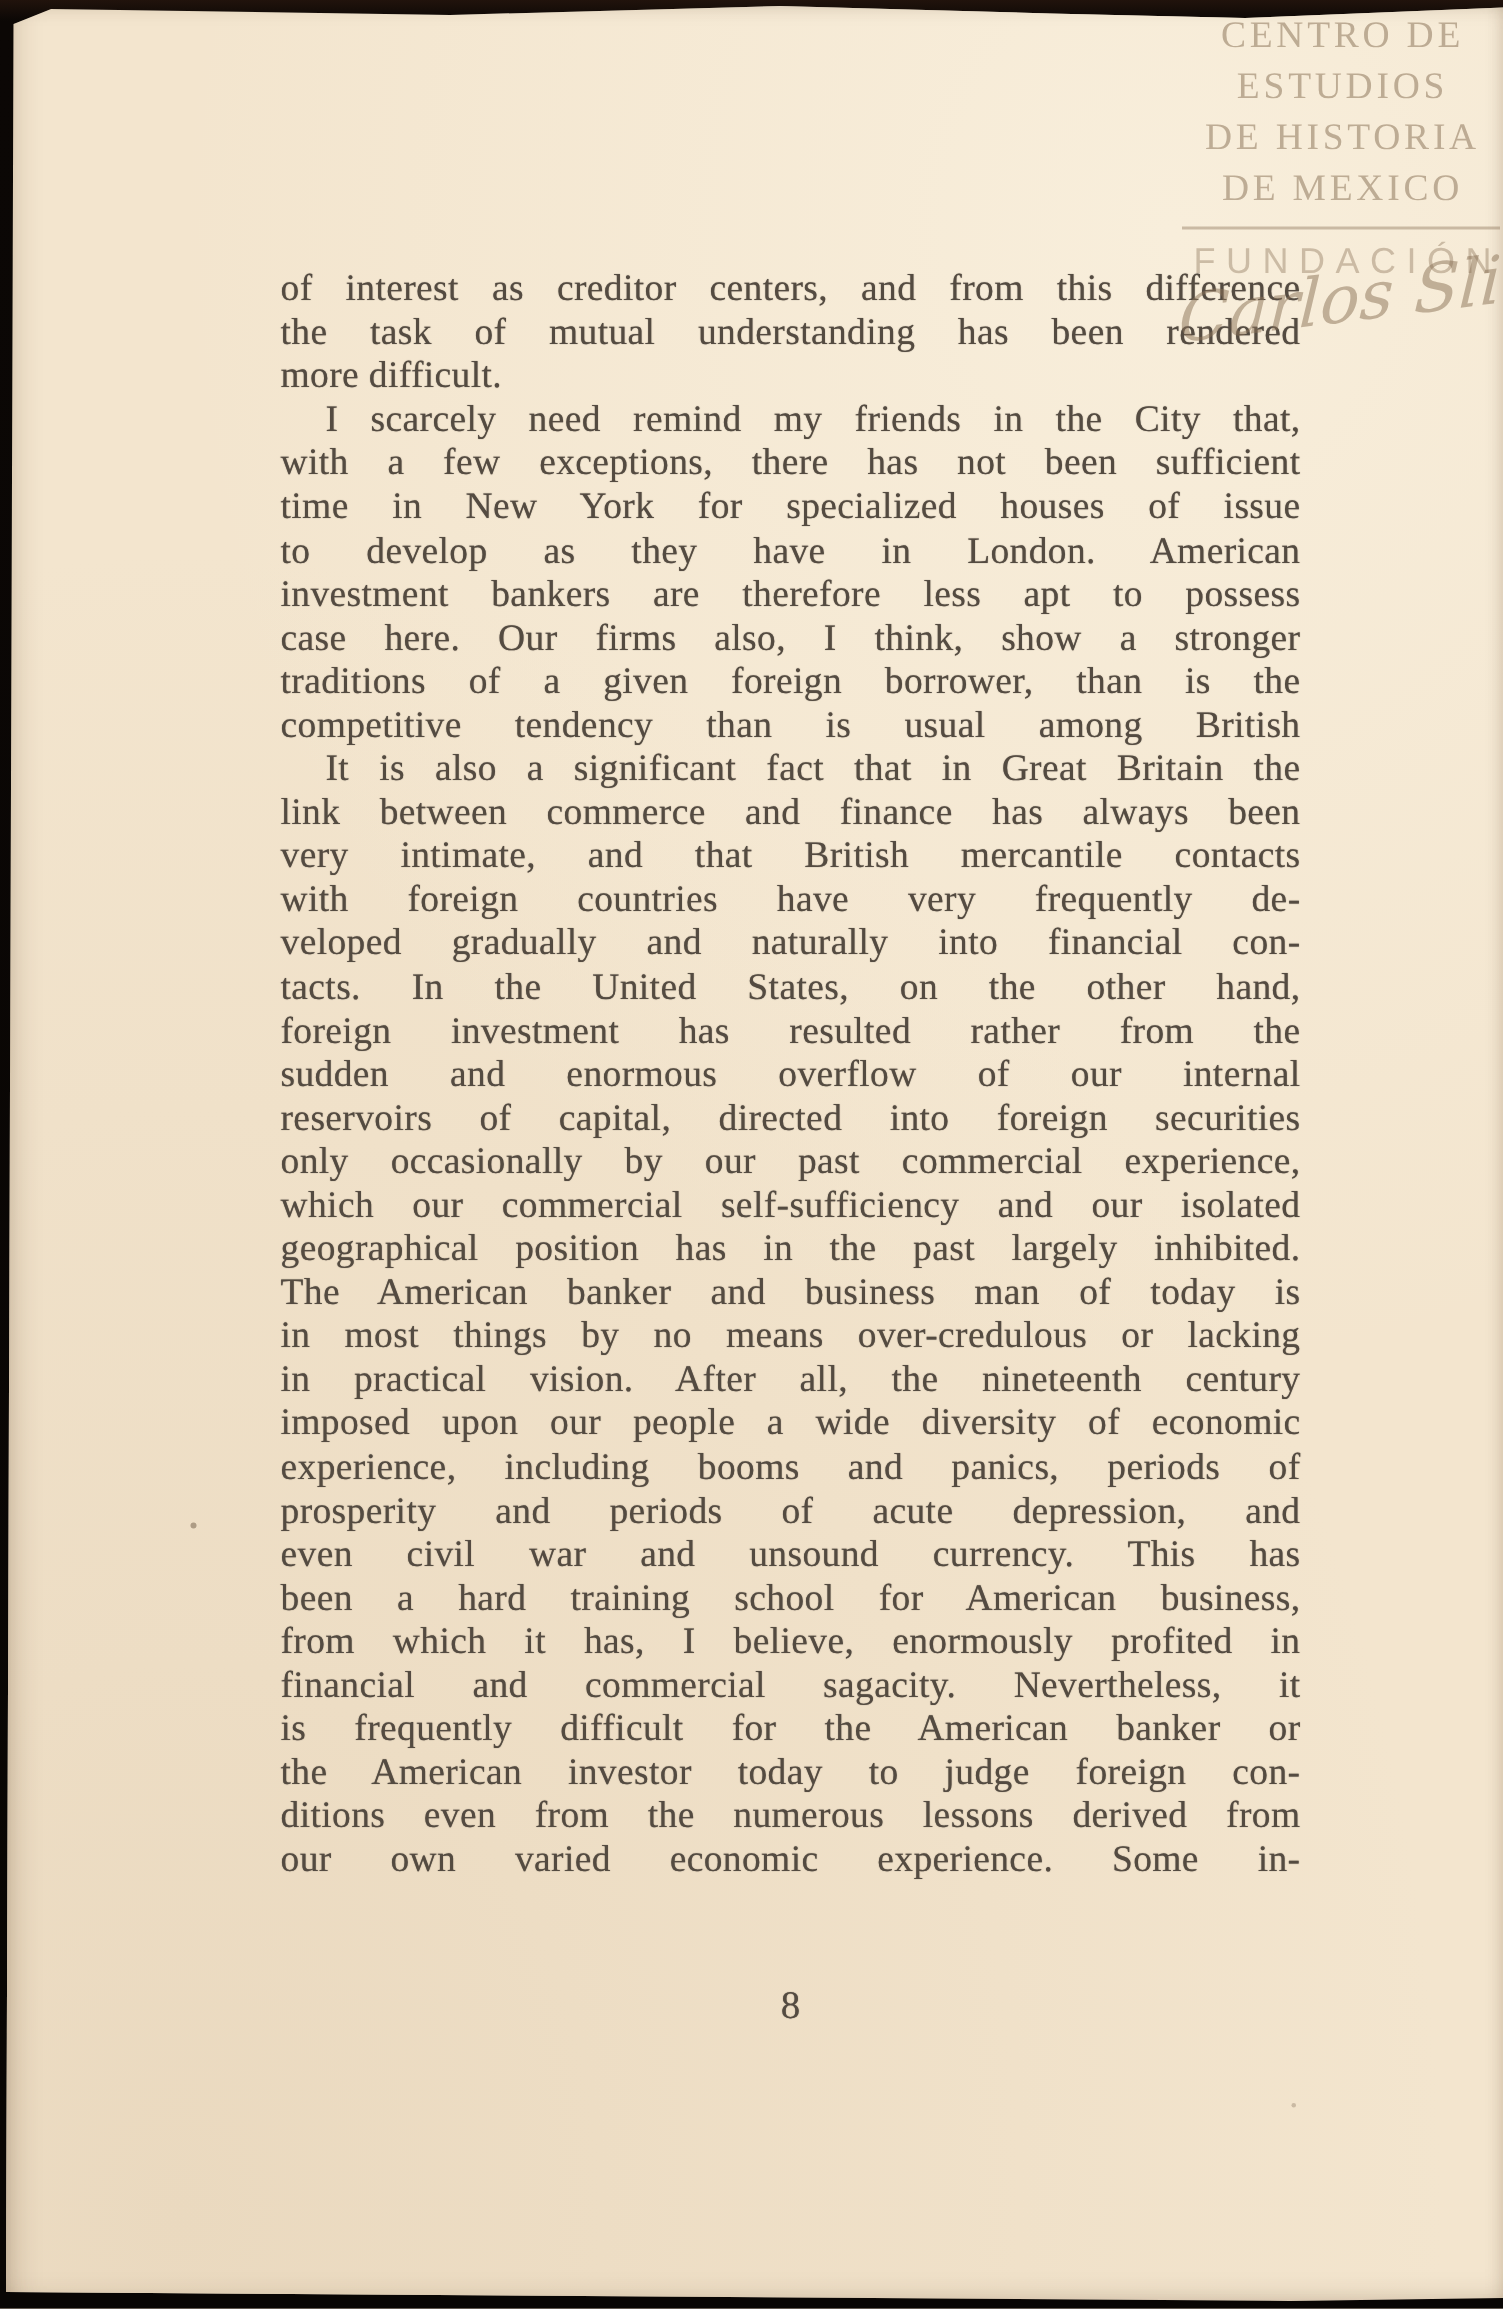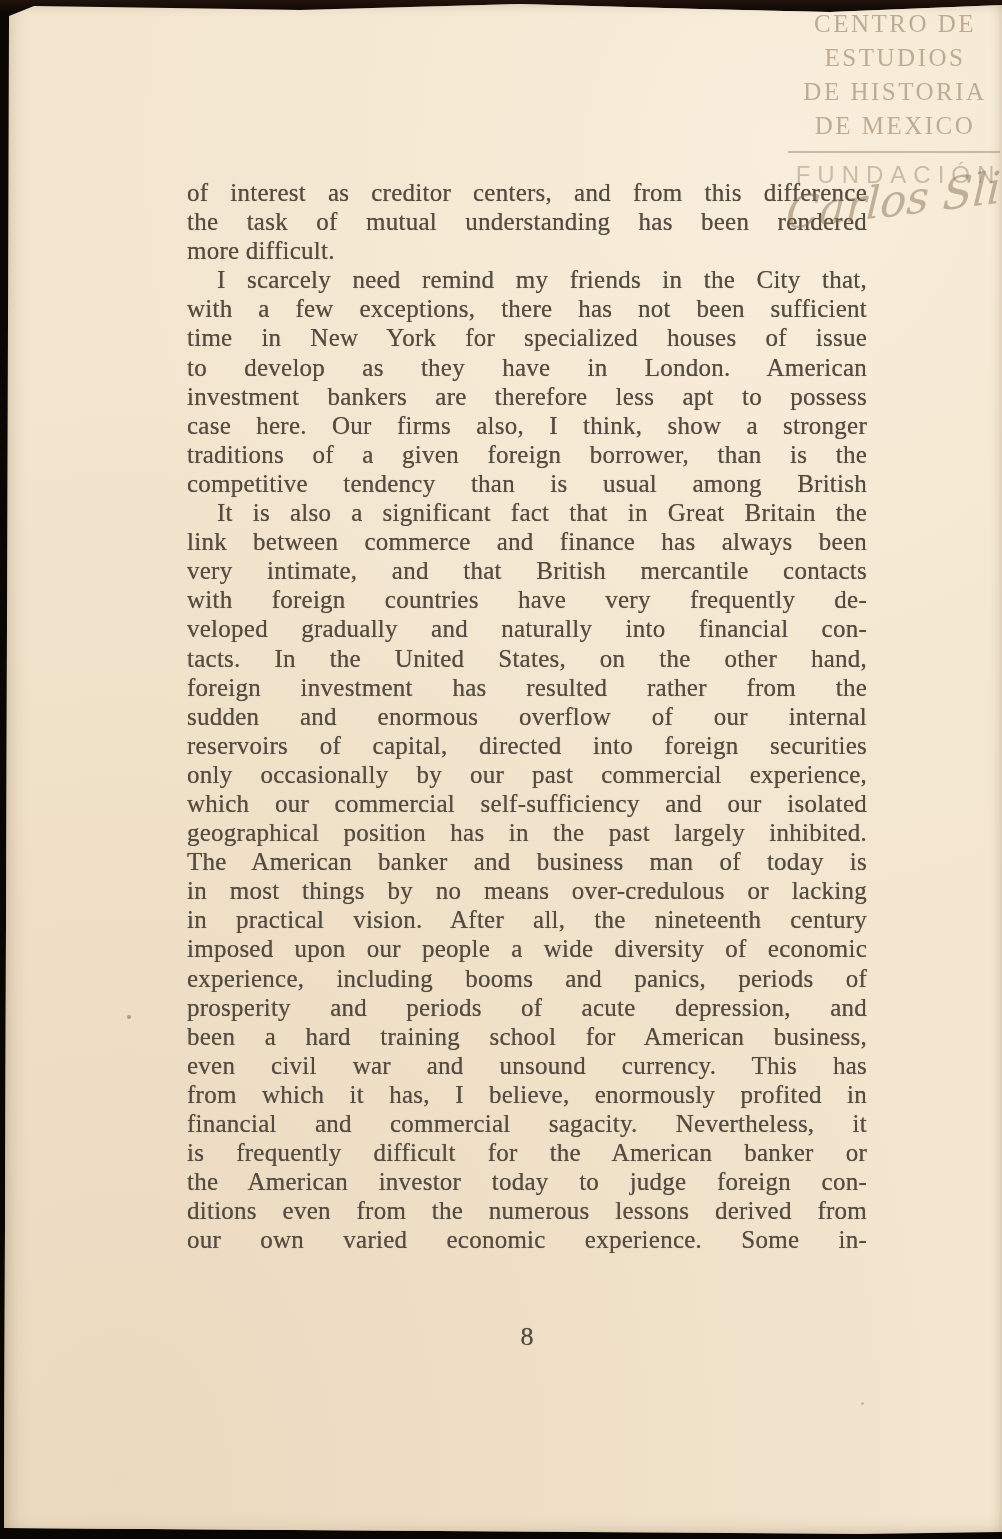--- a/index.html
+++ b/index.html
@@ -96,22 +96,22 @@
       <div class="line">reservoirs of capital, directed into foreign securities</div>
       <div class="line">only occasionally by our past commercial experience,</div>
       <div class="line">which our commercial self-sufficiency and our isolated</div>
       <div class="line">geographical position has in the past largely inhibited.</div>
       <div class="line">The American banker and business man of today is</div>
       <div class="line">in most things by no means over-credulous or lacking</div>
       <div class="line">in practical vision. After all, the nineteenth century</div>
       <div class="line">imposed upon our people a wide diversity of economic</div>
       <div class="line">experience, including booms and panics, periods of</div>
       <div class="line">prosperity and periods of acute depression, and</div>
+      <div class="line">even civil war and unsound currency. This has</div>
       <div class="line">been a hard training school for American business,</div>
-      <div class="line">even civil war and unsound currency. This has</div>
       <div class="line">from which it has, I believe, enormously profited in</div>
       <div class="line">financial and commercial sagacity. Nevertheless, it</div>
       <div class="line">is frequently difficult for the American banker or</div>
       <div class="line">the American investor today to judge foreign con-</div>
       <div class="line">ditions even from the numerous lessons derived from</div>
       <div class="line">our own varied economic experience. Some in-</div>
     </div>
 
   <div class="pagenum">8</div>
 

